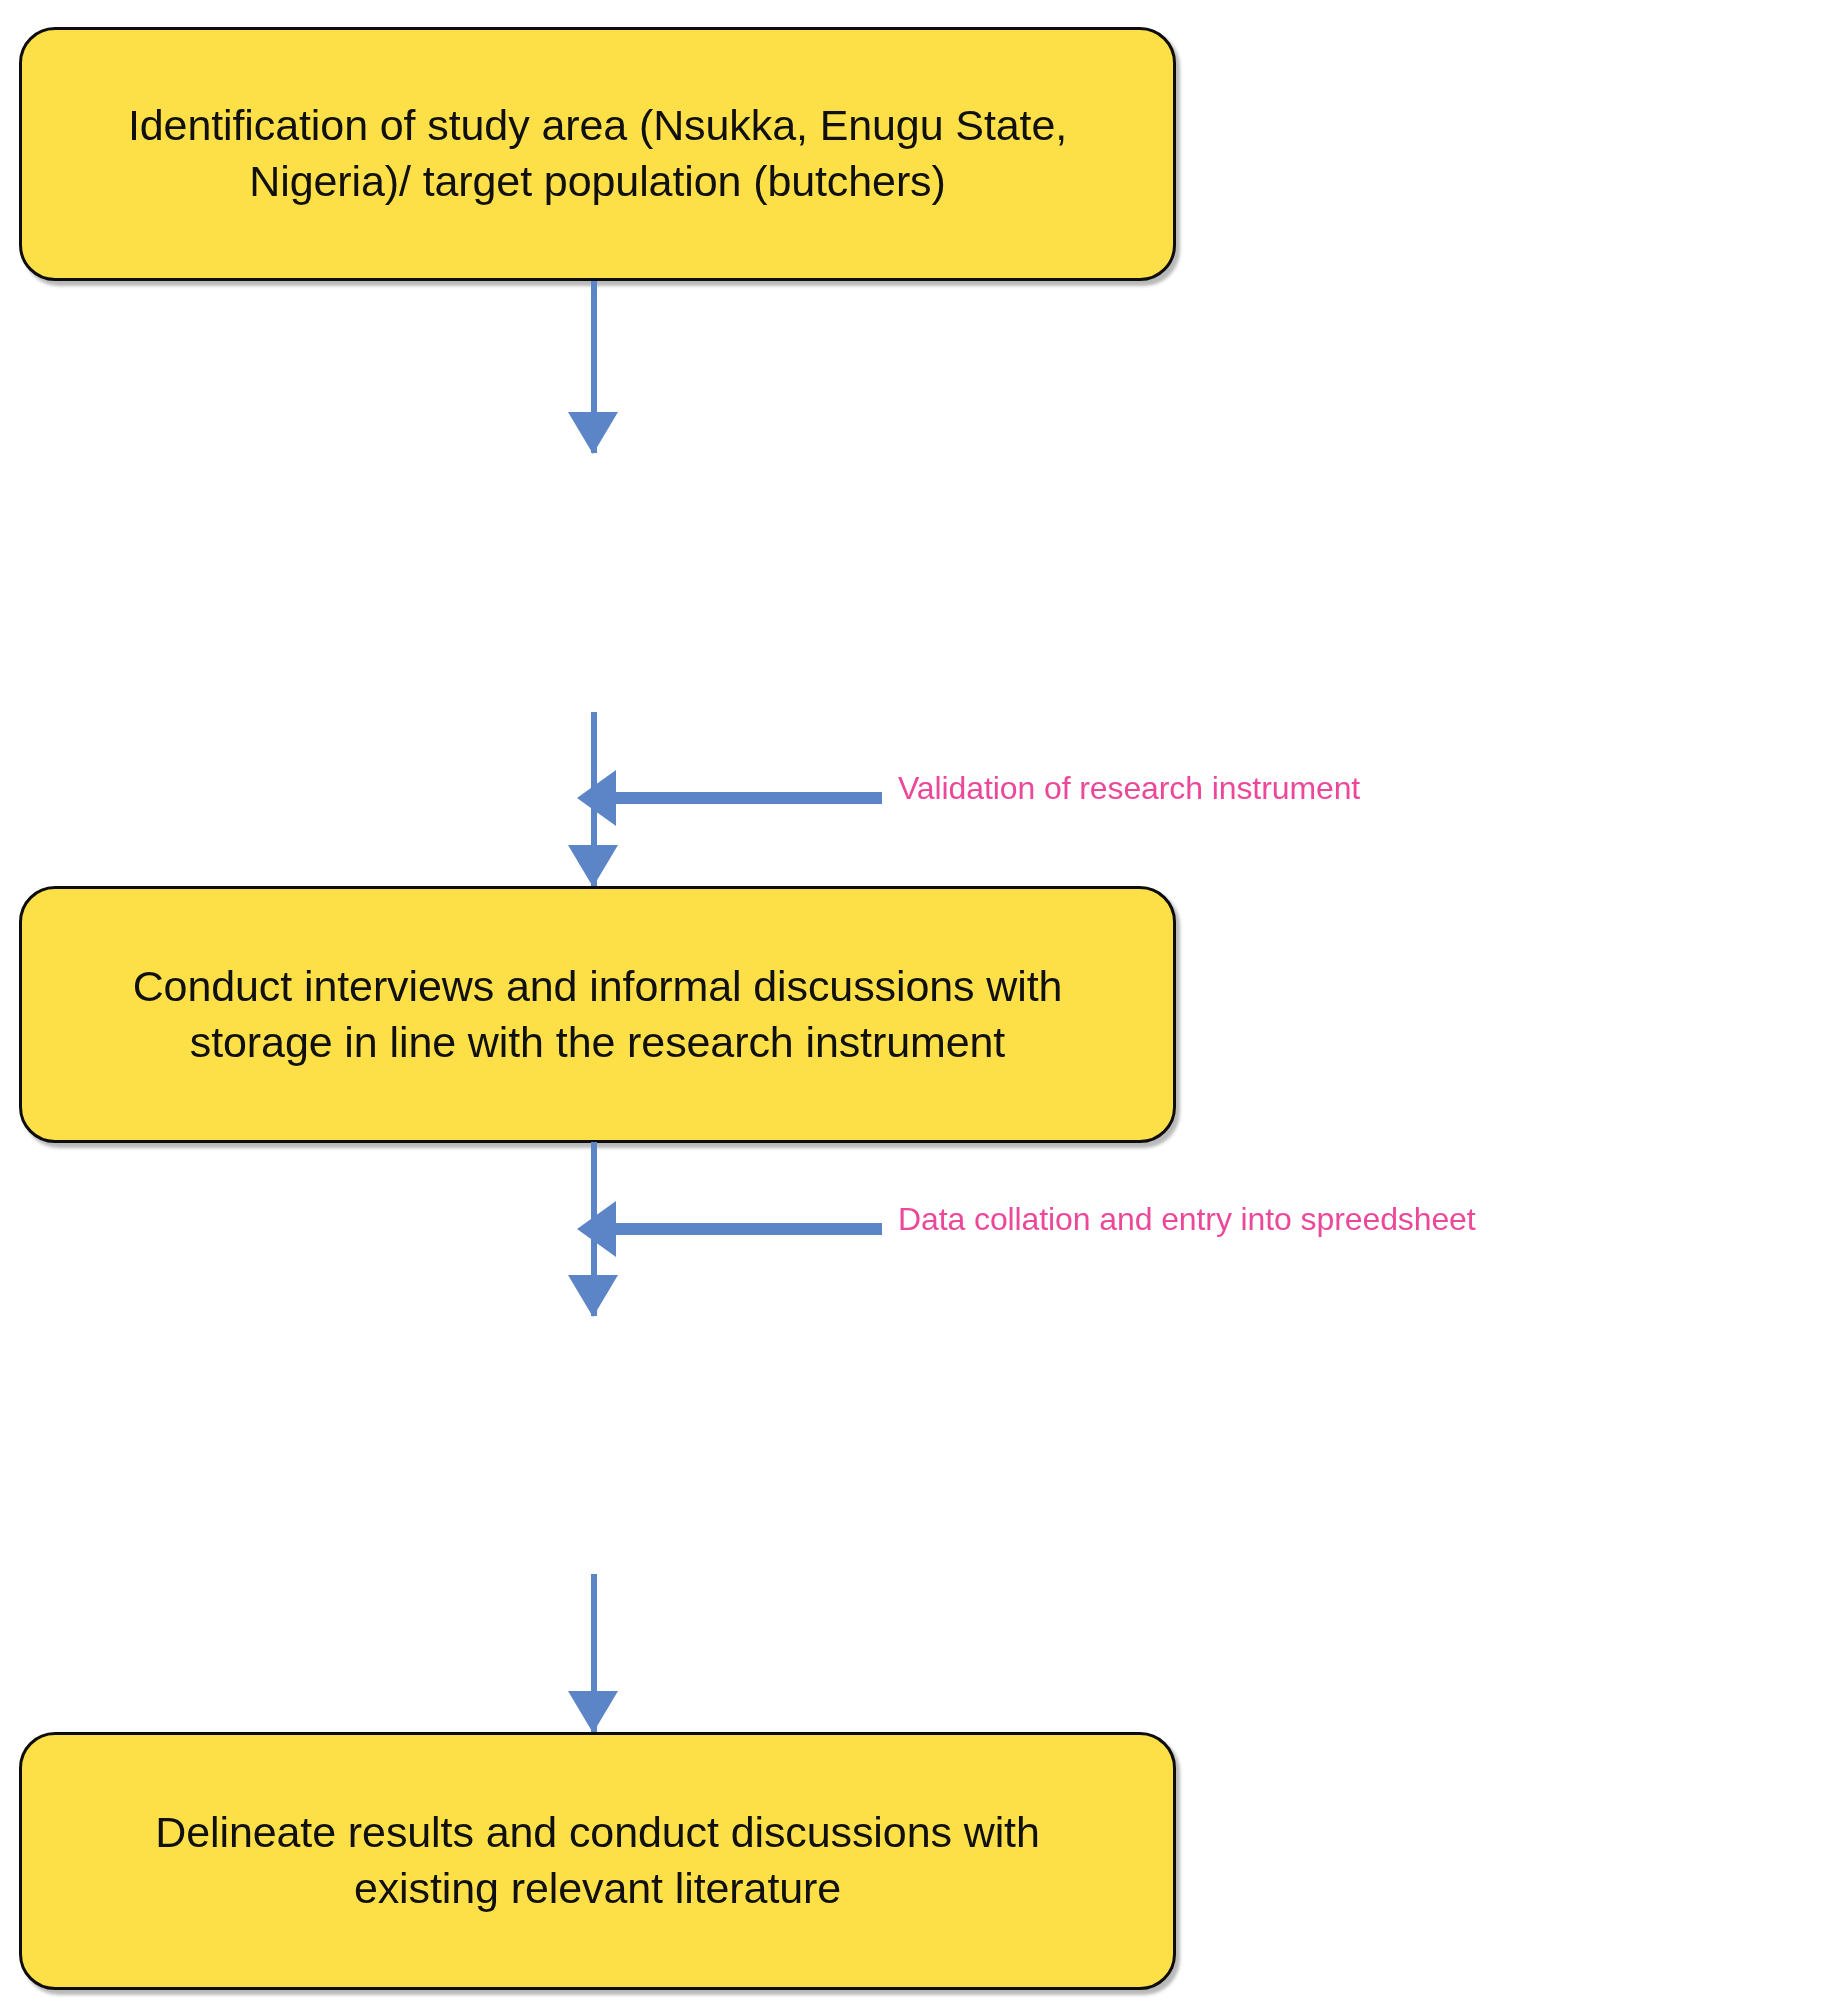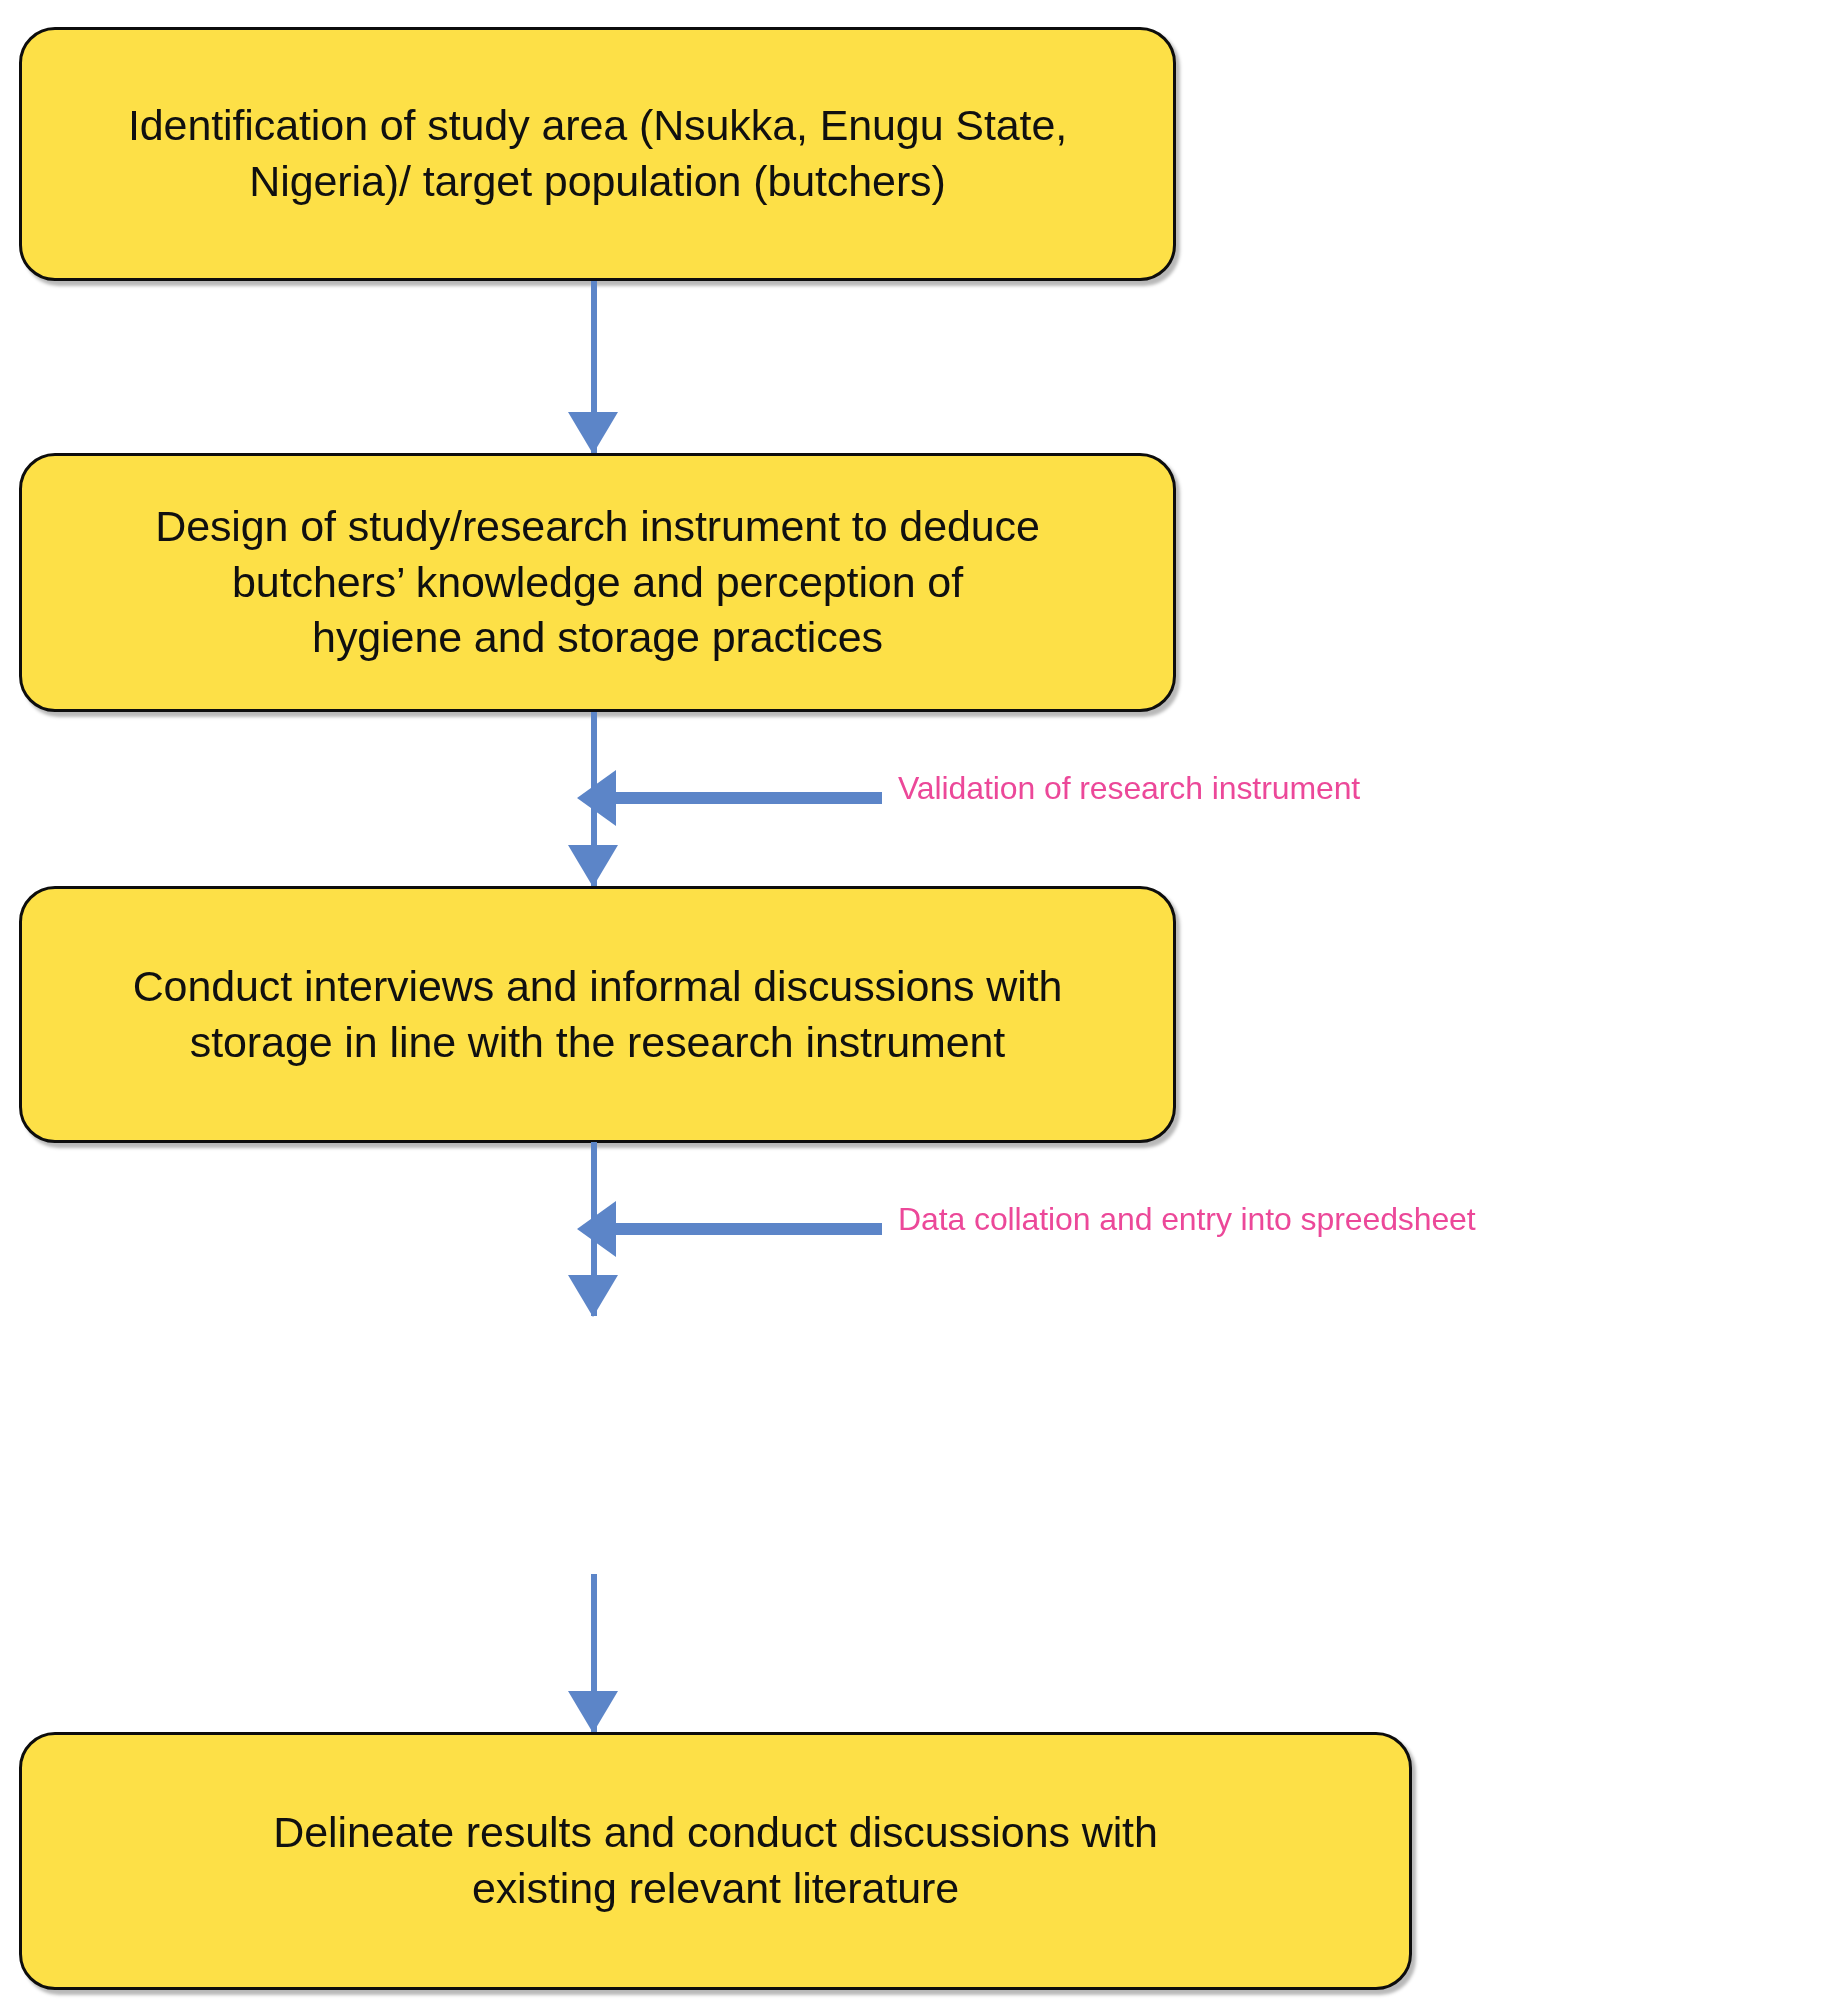--- a/index.html
+++ b/index.html
@@ -106,25 +106,20 @@
   <div class="flow-box" style="left:19px; top:27px; width:1157px; height:254px;">
     <span class="box-text">Identification of study area (Nsukka, Enugu State,
 Nigeria)/ target population (butchers)</span>
   </div>
 
   <div class="v-arrow" style="left:594px; top:281px; height:172px;">
     <span class="shaft"></span>
     <span class="head"></span>
   </div>
 
-  <div class="flow-box" style="left:19px; top:453px; width:1157px; height:259px;">
-    <span class="box-text">Design of study/research instrument to deduce
-butchers’ knowledge and perception of
-hygiene and storage practices</span>
-  </div>
 
   <div class="v-arrow" style="left:594px; top:712px; height:174px;">
     <span class="shaft"></span>
     <span class="head"></span>
   </div>
 
   <div class="h-arrow" style="left:578px; top:798px; width:304px;">
     <span class="shaft"></span>
     <span class="head"></span>
   </div>
@@ -145,19 +140,19 @@
     <span class="head"></span>
   </div>
   <div class="side-label" style="left:898px; top:1200px;">Data collation and entry into spreedsheet</div>
 
 
   <div class="v-arrow" style="left:594px; top:1574px; height:158px;">
     <span class="shaft"></span>
     <span class="head"></span>
   </div>
 
-  <div class="flow-box" style="left:19px; top:1732px; width:1393px; height:258px;">
+  <div class="flow-box" style="left:19px; top:1732px; width:1157px; height:258px;">
     <span class="box-text">Delineate results and conduct discussions with
 existing relevant literature</span>
   </div>
 
 </div>
 
 
 </body></html>

